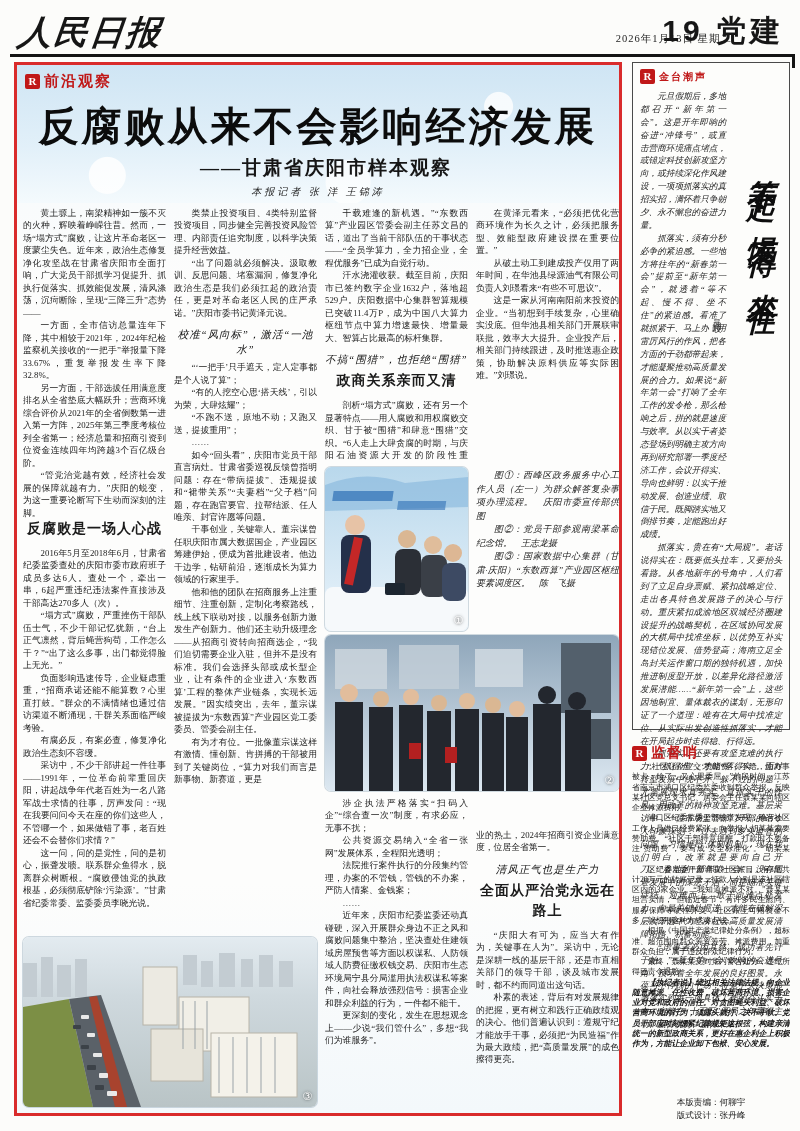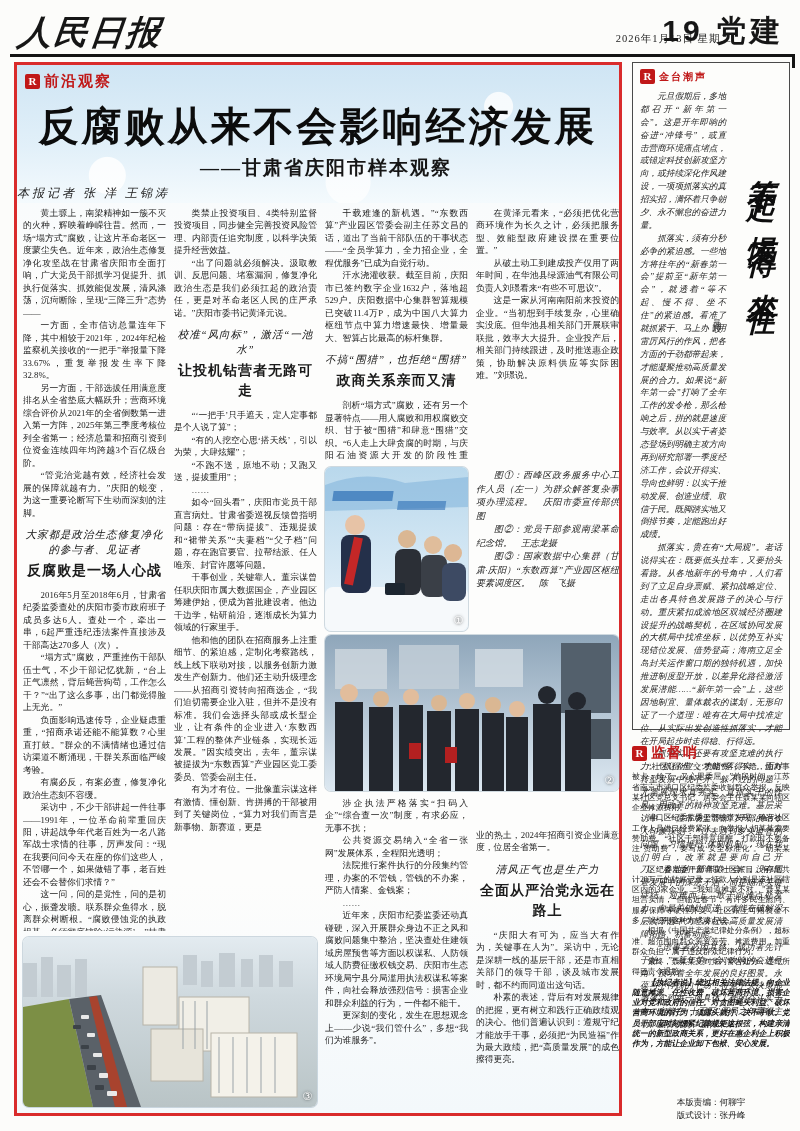--- a/index.html
+++ b/index.html
@@ -26,21 +26,21 @@
         linear-gradient(180deg,#cfe5f4 0%,#e2f0f9 60%,#f4fafd 100%);}
   .sec-label{position:absolute;left:8px;top:7px;display:flex;align-items:center;gap:4px;}
   .sec-label .r-icon{display:inline-block;width:15px;height:15px;background:#c01818;color:#fff;
       font-size:11px;font-weight:bold;text-align:center;line-height:15px;border-radius:2px;
       font-family:"Liberation Serif",serif;}
   .sec-label .sec-name{color:#c01818;font-weight:bold;font-size:15px;
       font-family:"Liberation Sans","DejaVu Sans",sans-serif;letter-spacing:2px;}
   .headline{position:absolute;left:0;top:34px;width:100%;text-align:center;font-size:40px;font-weight:bold;
       letter-spacing:3px;color:#0c0c0c;}
   .subtitle{position:absolute;left:0;top:90px;width:100%;text-align:center;font-size:19px;font-weight:bold;letter-spacing:2px;margin-left:8px;}
-  .byline{position:absolute;left:0;top:120px;width:100%;text-align:left;font-size:12px;font-style:italic;letter-spacing:3px;color:#222;}
+  .byline{position:absolute;left:0;top:120px;width:100%;text-align:center;font-size:10px;font-style:italic;letter-spacing:3px;color:#222;}
 
   
   .tblock{position:absolute;overflow:hidden;font-size:8.8px;line-height:1.42;color:#1b1b1b;}
   .tblock p{margin:0;text-indent:2em;text-align:justify;}
   .kicker{font-style:italic;text-align:center;font-size:10.5px;letter-spacing:1px;margin:9px 0 3px;color:#111;}
   .subhead{text-align:center;font-weight:bold;font-size:14px;letter-spacing:1px;margin:0 0 8px;
       font-family:"Liberation Sans","DejaVu Sans",sans-serif;}
   .captions{font-style:italic;font-size:9px;line-height:1.5;}
   .captions p{margin:0;text-indent:2em;text-align:justify;}
 
@@ -98,47 +98,45 @@
       <div class="byline">本报记者 张 洋 王锦涛</div>
     </div>
 
     <div class="tblock" style="left:6px;top:142px;width:143px;height:724px;">
       <div>
           <p>黄土塬上，南梁精神如一簇不灭的火种，辉映着峥嵘往昔。然而，一场“塌方式”腐败，让这片革命老区一度蒙尘失色。近年来，政治生态修复净化攻坚战在甘肃省庆阳市全面打响，广大党员干部抓学习促提升、抓执行促落实、抓效能促发展，清风涤荡，沉疴断除，呈现“三降三升”态势——</p>
           <p>一方面，全市信访总量连年下降，其中相较于2021年，2024年纪检监察机关接收的“一把手”举报量下降33.67%，重复举报发生率下降32.8%。</p>
           <p>另一方面，干部选拔任用满意度排名从全省垫底大幅跃升；营商环境综合评价从2021年的全省倒数第一进入第一方阵，2025年第三季度考核位列全省第一；经济总量和招商引资到位资金连续四年均跨越3个百亿级台阶。</p>
           <p>“管党治党越有效，经济社会发展的保障就越有力。”庆阳的蜕变，为这一重要论断写下生动而深刻的注脚。</p>
         </div>
-      <div class="kicker">大家都是政治生态修复净化的参与者、见证者</div>
       <div class="subhead">反腐败是一场人心战</div>
       <div>
           <p>2016年5月至2018年6月，甘肃省纪委监委查处的庆阳市委市政府班子成员多达6人。查处一个，牵出一串，6起严重违纪违法案件直接涉及干部高达270多人（次）。</p>
           <p>“塌方式”腐败，严重挫伤干部队伍士气，不少干部记忆犹新，“台上正气凛然，背后蝇营狗苟，工作怎么干？”“出了这么多事，出门都觉得脸上无光。”</p>
           <p>负面影响迅速传导，企业疑虑重重，“招商承诺还能不能算数？心里直打鼓。”群众的不满情绪也通过信访渠道不断涌现，干群关系面临严峻考验。</p>
           <p>有腐必反，有案必查，修复净化政治生态刻不容缓。</p>
           <p>采访中，不少干部讲起一件往事——1991年，一位革命前辈重回庆阳，讲起战争年代老百姓为一名八路军战士求情的往事，厉声发问：“现在我要问问今天在座的你们这些人，不管哪一个，如果做错了事，老百姓还会不会替你们求情？”</p>
           <p>这一问，问的是党性，问的是初心，振聋发聩。联系群众鱼得水，脱离群众树断根。“腐败侵蚀党的执政根基，必须彻底铲除‘污染源’。”甘肃省纪委常委、监委委员李晓光说。</p>
         </div>
     </div>
 
     <div class="tblock" style="left:157px;top:142px;width:143px;height:724px;">
       <div>
           <p>类禁止投资项目、4类特别监督投资项目，同步健全完善投资风险管理、内部责任追究制度，以科学决策提升经营效益。</p>
           <p>“出了问题就必须解决。汲取教训、反思问题、堵塞漏洞，修复净化政治生态是我们必须扛起的政治责任，更是对革命老区人民的庄严承诺。”庆阳市委书记黄泽元说。</p>
         </div>
       <div class="kicker">校准“风向标”，激活“一池水”</div>
-      <div class="subhead">让投机钻营者无路可走</div>
       <div>
           <p>“‘一把手’只手遮天，定人定事都是个人说了算”；</p>
           <p>“有的人挖空心思‘搭天线’，引以为荣，大肆炫耀”；</p>
           <p>“不跑不送，原地不动；又跑又送，提拔重用”；</p>
           <p>……</p>
           <p>如今“回头看”，庆阳市党员干部直言病灶。甘肃省委巡视反馈曾指明问题：存在“带病提拔”、违规提拔和“裙带关系”“夫妻档”“父子档”问题，存在跑官要官、拉帮结派、任人唯亲、封官许愿等问题。</p>
           <p>干事创业，关键靠人。董宗谋曾任职庆阳市属大数据国企，产业园区筹建伊始，便成为首批建设者。他边干边学，钻研前沿，逐渐成长为算力领域的行家里手。</p>
-          <p>他和他的团队在招商服务上注重细节、的紧迫感，定制化考察路线，线上线下联动对接，以服务创新力激发生产创新力。他们还主动升级理念——从招商引资转向招商选企，“我们迫切需要企业入驻，但并不是没有标准。我们会选择头部或成长型企业，让有条件的企业进入‘东数西算’工程的整体产业链条，实现长远发展。”因实绩突出，去年，董宗谋被提拔为“东数西算”产业园区党工委委员、管委会副主任。</p>
+          <p>他和他的团队在招商服务上注重细节、注重创新，定制化考察路线，线上线下联动对接，以服务创新力激发生产创新力。他们还主动升级理念——从招商引资转向招商选企，“我们迫切需要企业入驻，但并不是没有标准。我们会选择头部或成长型企业，让有条件的企业进入‘东数西算’工程的整体产业链条，实现长远发展。”因实绩突出，去年，董宗谋被提拔为“东数西算”产业园区党工委委员、管委会副主任。</p>
           <p>有为才有位。一批像董宗谋这样有激情、懂创新、肯拼搏的干部被用到了关键岗位，“算力对我们而言是新事物、新赛道，更是</p>
         </div>
     </div>
 
     <div class="tblock" style="left:308px;top:142px;width:143px;height:256px;">
       <div>
           <p>千载难逢的新机遇。”“东数西算”产业园区管委会副主任苏文昌的话，道出了当前干部队伍的干事状态——“全员学算力，全力招企业，全程优服务”已成为自觉行动。</p>
           <p>汗水浇灌收获。截至目前，庆阳市已签约数字企业1632户，落地超529户。庆阳数据中心集群智算规模已突破11.4万P，成为中国八大算力枢纽节点中算力增速最快、增量最大、智算占比最高的标杆集群。</p>
         </div>
       <div class="kicker">不搞“围猎”，也拒绝“围猎”</div>

